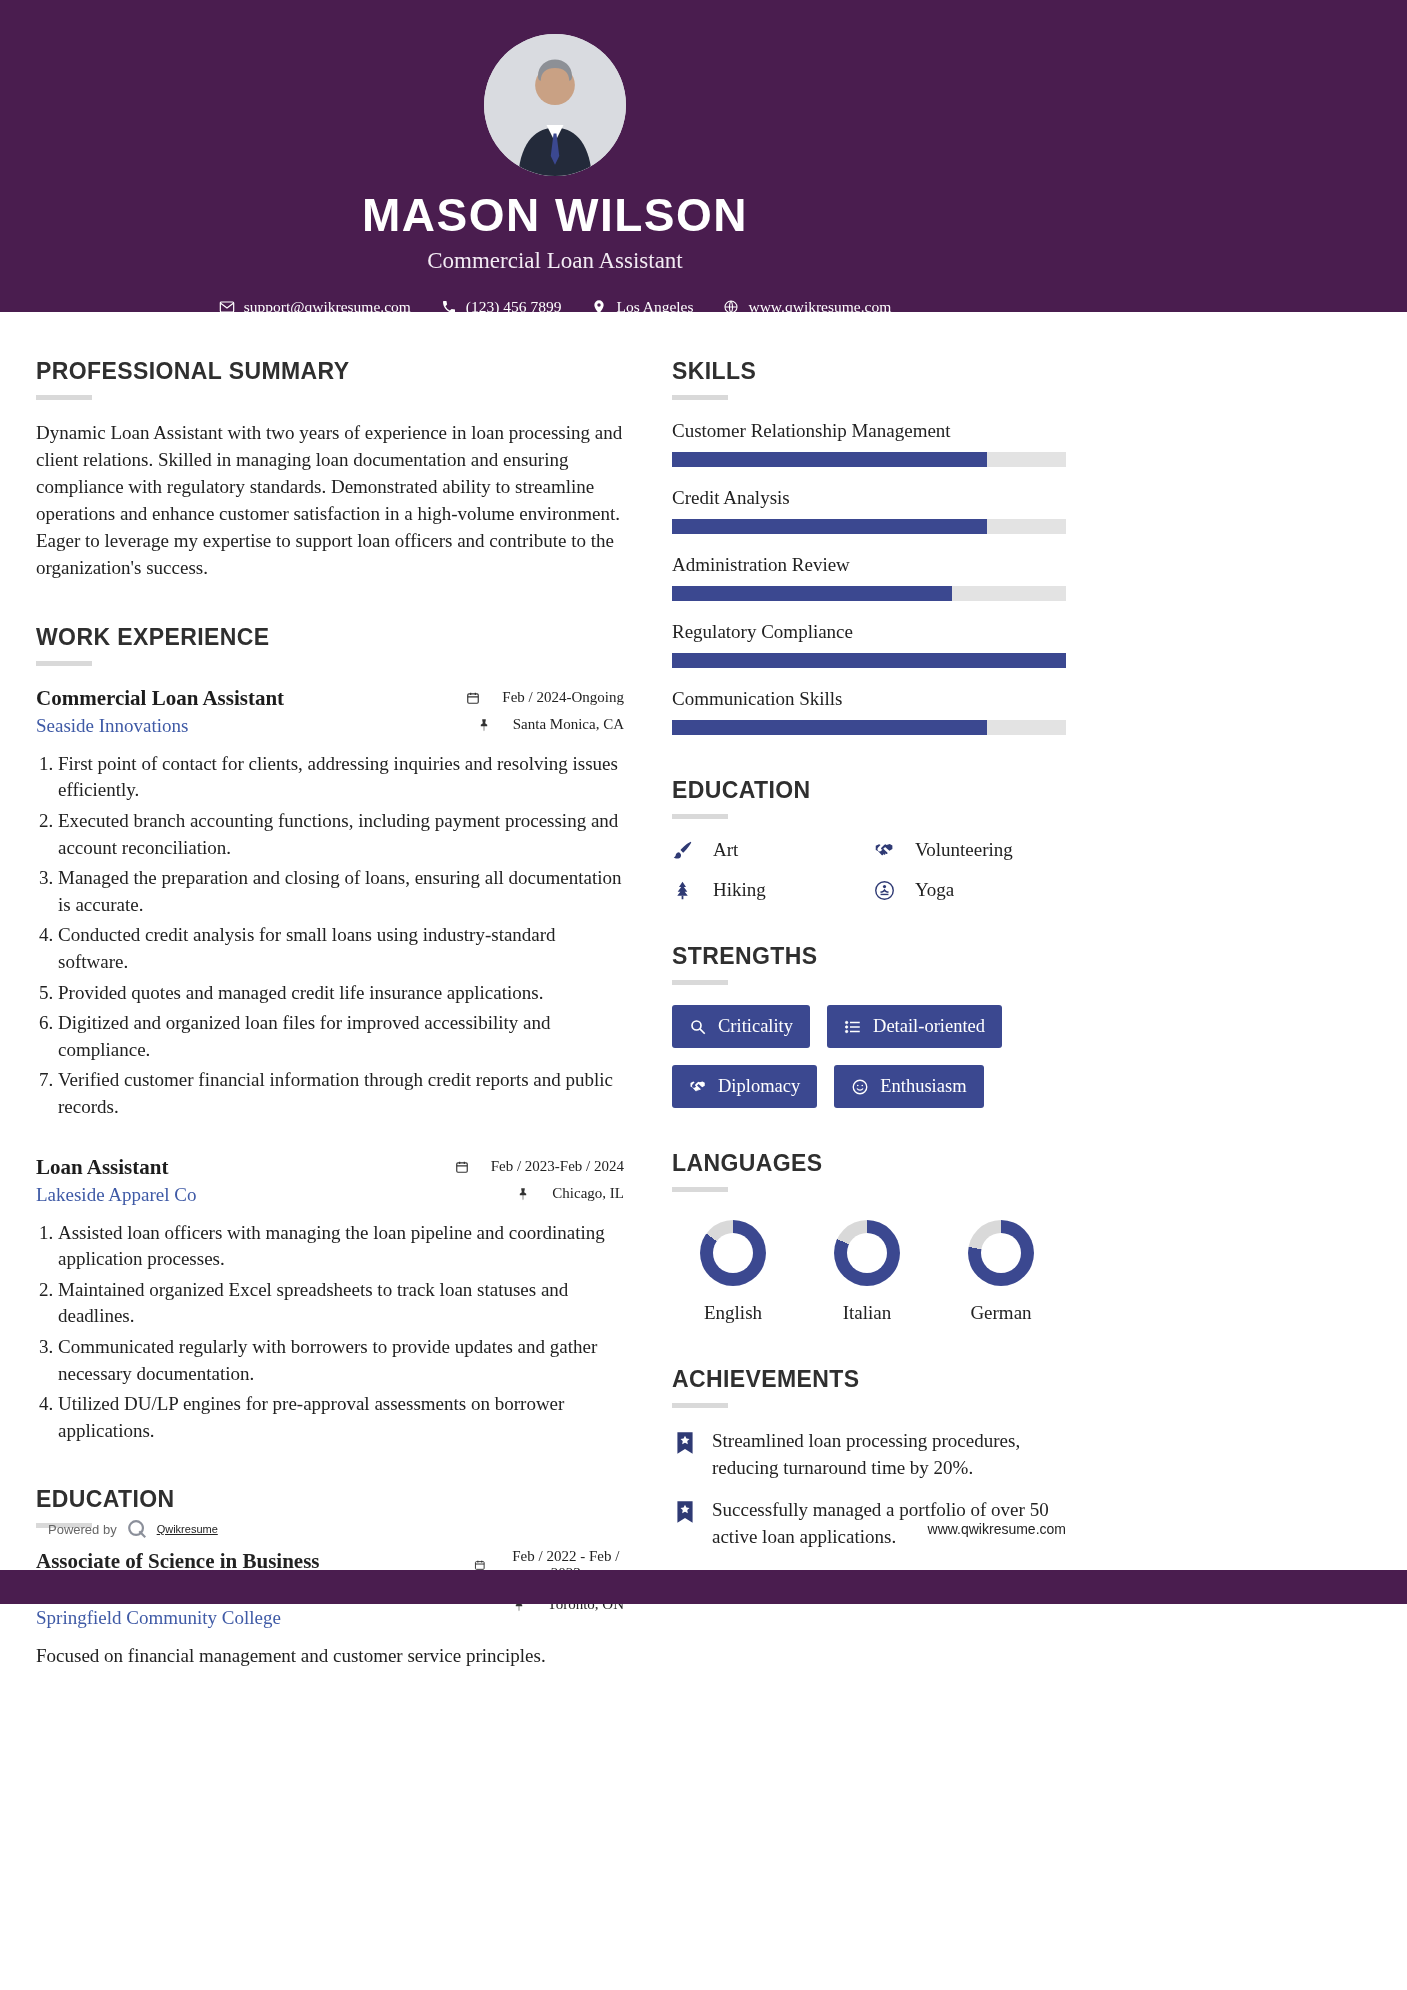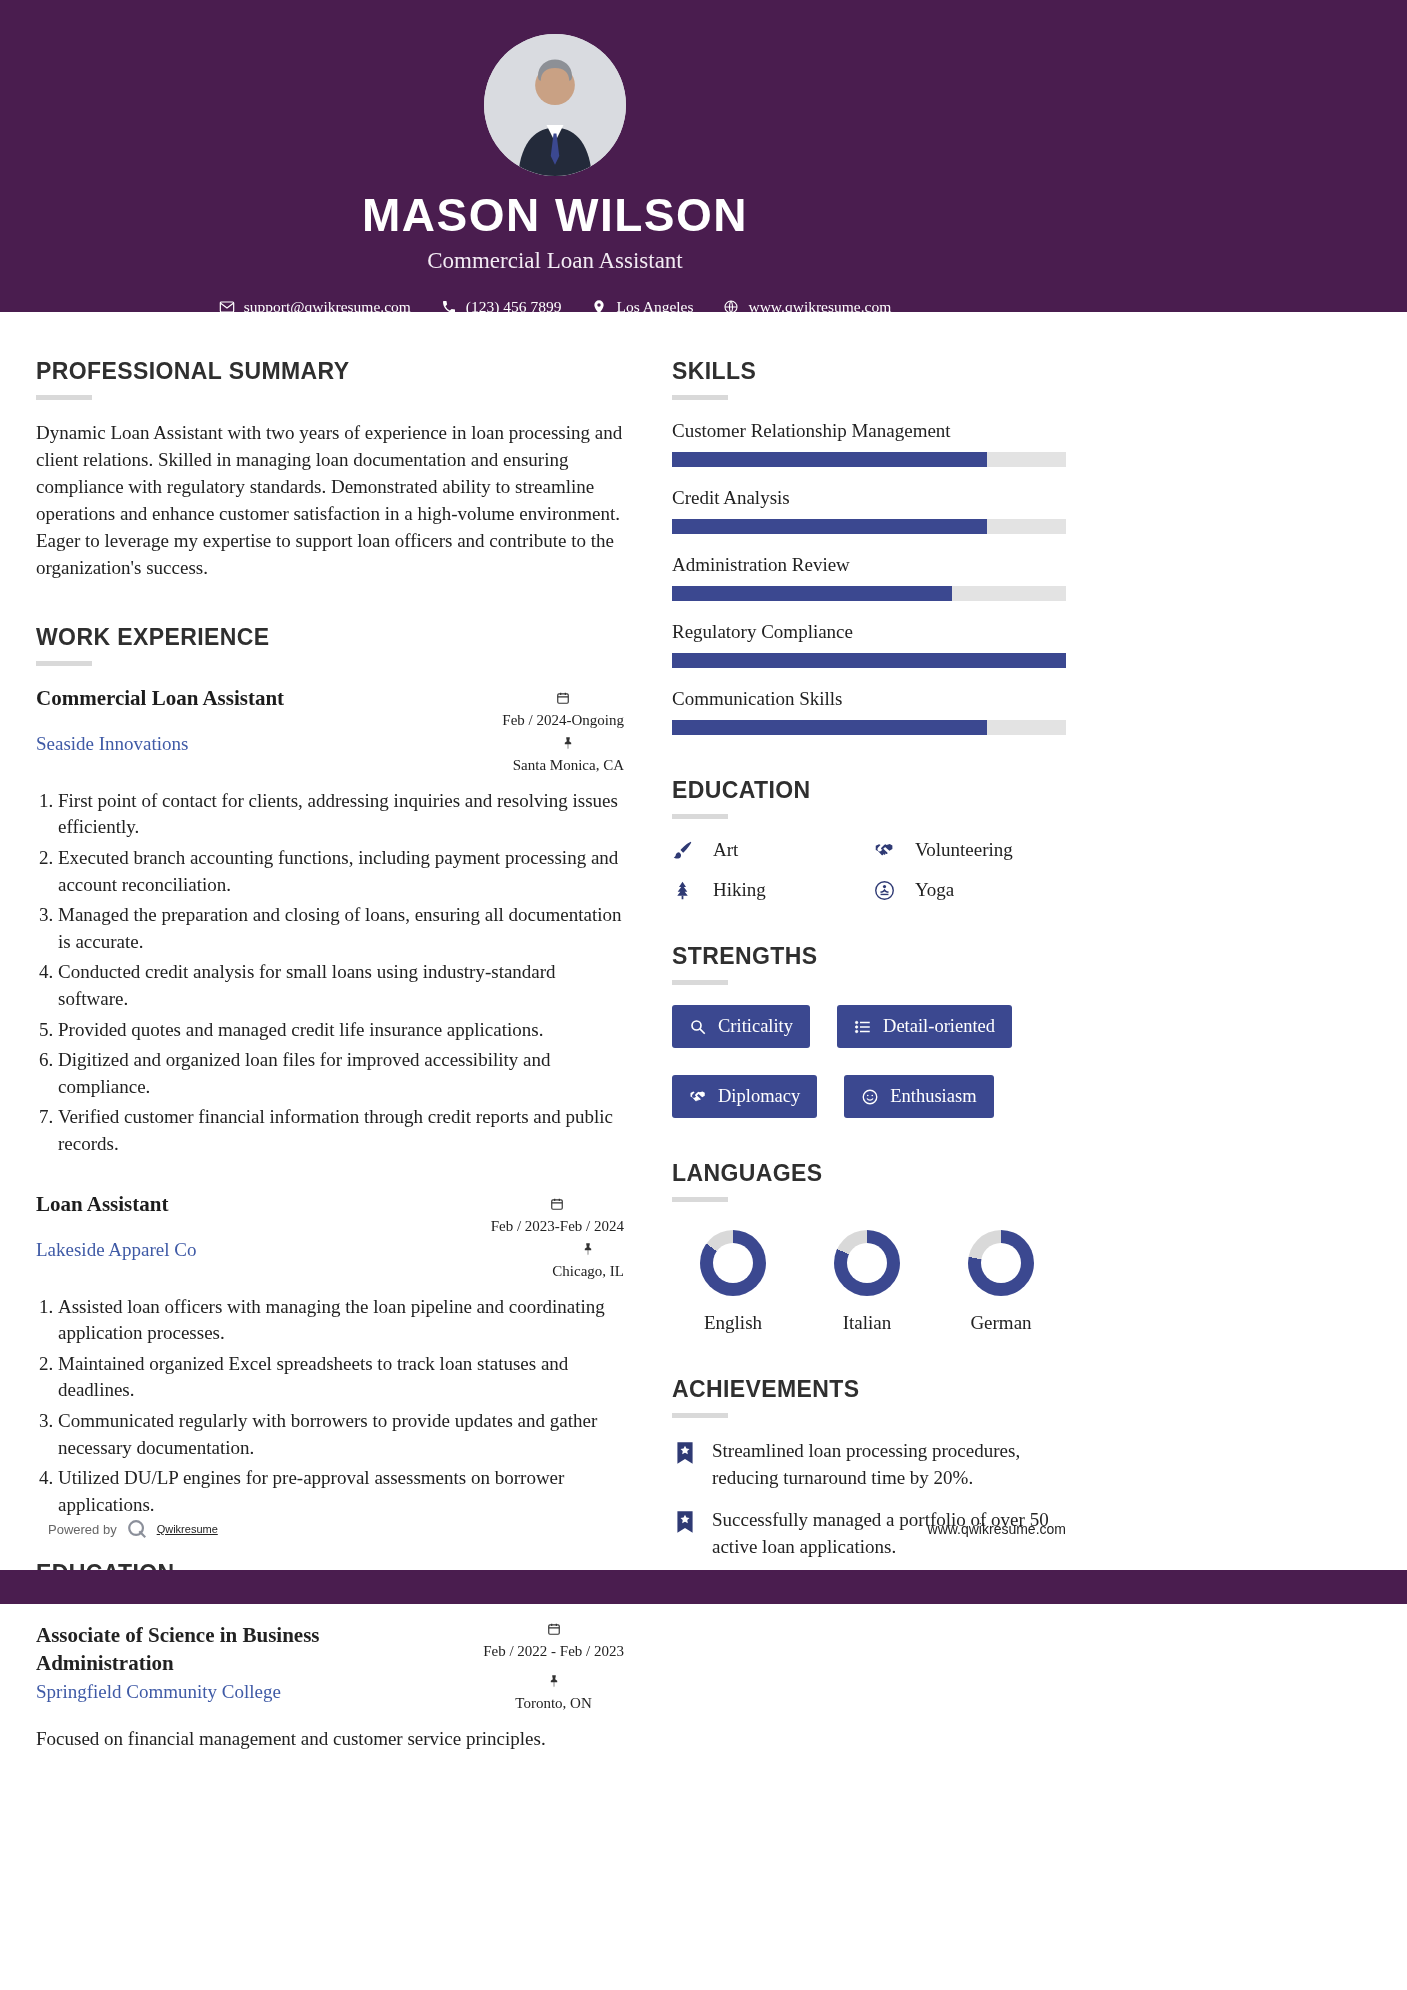--- a/index.html
+++ b/index.html
@@ -58,21 +58,21 @@
   }
   .sec-rule { width: 56px; height: 5px; background: #d9d9d9; margin: 10px 0 20px; }
 
   .summary-text { font-size: 19px; line-height: 1.42; margin: 0; }
 
   
   .job { margin-bottom: 34px; }
   .job-row { display: flex; justify-content: space-between; align-items: baseline; }
   .job-title { font-size: 21px; font-weight: 700; color: #1d1d1d; }
   .company { font-size: 19px; color: #3f5aa6; text-decoration: none; margin-top: 4px; display: inline-block; }
-  .meta { font-size: 15px; color: #222; display: inline-flex; align-items: center; gap: 7px; white-space: nowrap; flex-direction: column; }
+  .meta { font-size: 15px; color: #222; display: inline-flex; align-items: center; gap: 22px; white-space: nowrap; }
   .meta .ic { width: 14px; height: 14px; color: #333; }
   .job ol { margin: 14px 0 0; padding-left: 22px; }
   .job ol li { font-size: 19px; line-height: 1.4; margin-bottom: 4px; }
 
   
   .edu-head { display: flex; justify-content: space-between; }
   .edu-main { max-width: 340px; }
   .edu-title { font-size: 21px; font-weight: 700; line-height: 1.3; }
   .edu-side { text-align: right; }
   .edu-side .meta { white-space: normal; }
@@ -87,21 +87,21 @@
   .bar-fill { height: 100%; background: #3b4890; }
 
   
   .interests-grid {
     display: grid; grid-template-columns: 1fr 1fr; row-gap: 18px; column-gap: 10px;
   }
   .interest { display: flex; align-items: center; gap: 20px; font-size: 19px; }
   .interest .ic { width: 21px; height: 21px; color: #2f3a74; flex: 0 0 auto; }
 
   
-  .strengths-wrap { display: flex; flex-wrap: wrap; gap: 27px; align-items: flex-end; }
+  .strengths-wrap { display: flex; flex-wrap: wrap; gap: 17px; align-items: flex-end; }
   .strength-btn {
     display: inline-flex; align-items: center; gap: 11px;
     background: #3b4890; color: #ffffff;
     padding: 11px 17px; border-radius: 3px;
     font-size: 18.5px; border: none; font-family: "Liberation Serif", serif;
     cursor: default;
   }
   .strength-btn .ic { width: 18px; height: 18px; color: #ffffff; }
 
   

